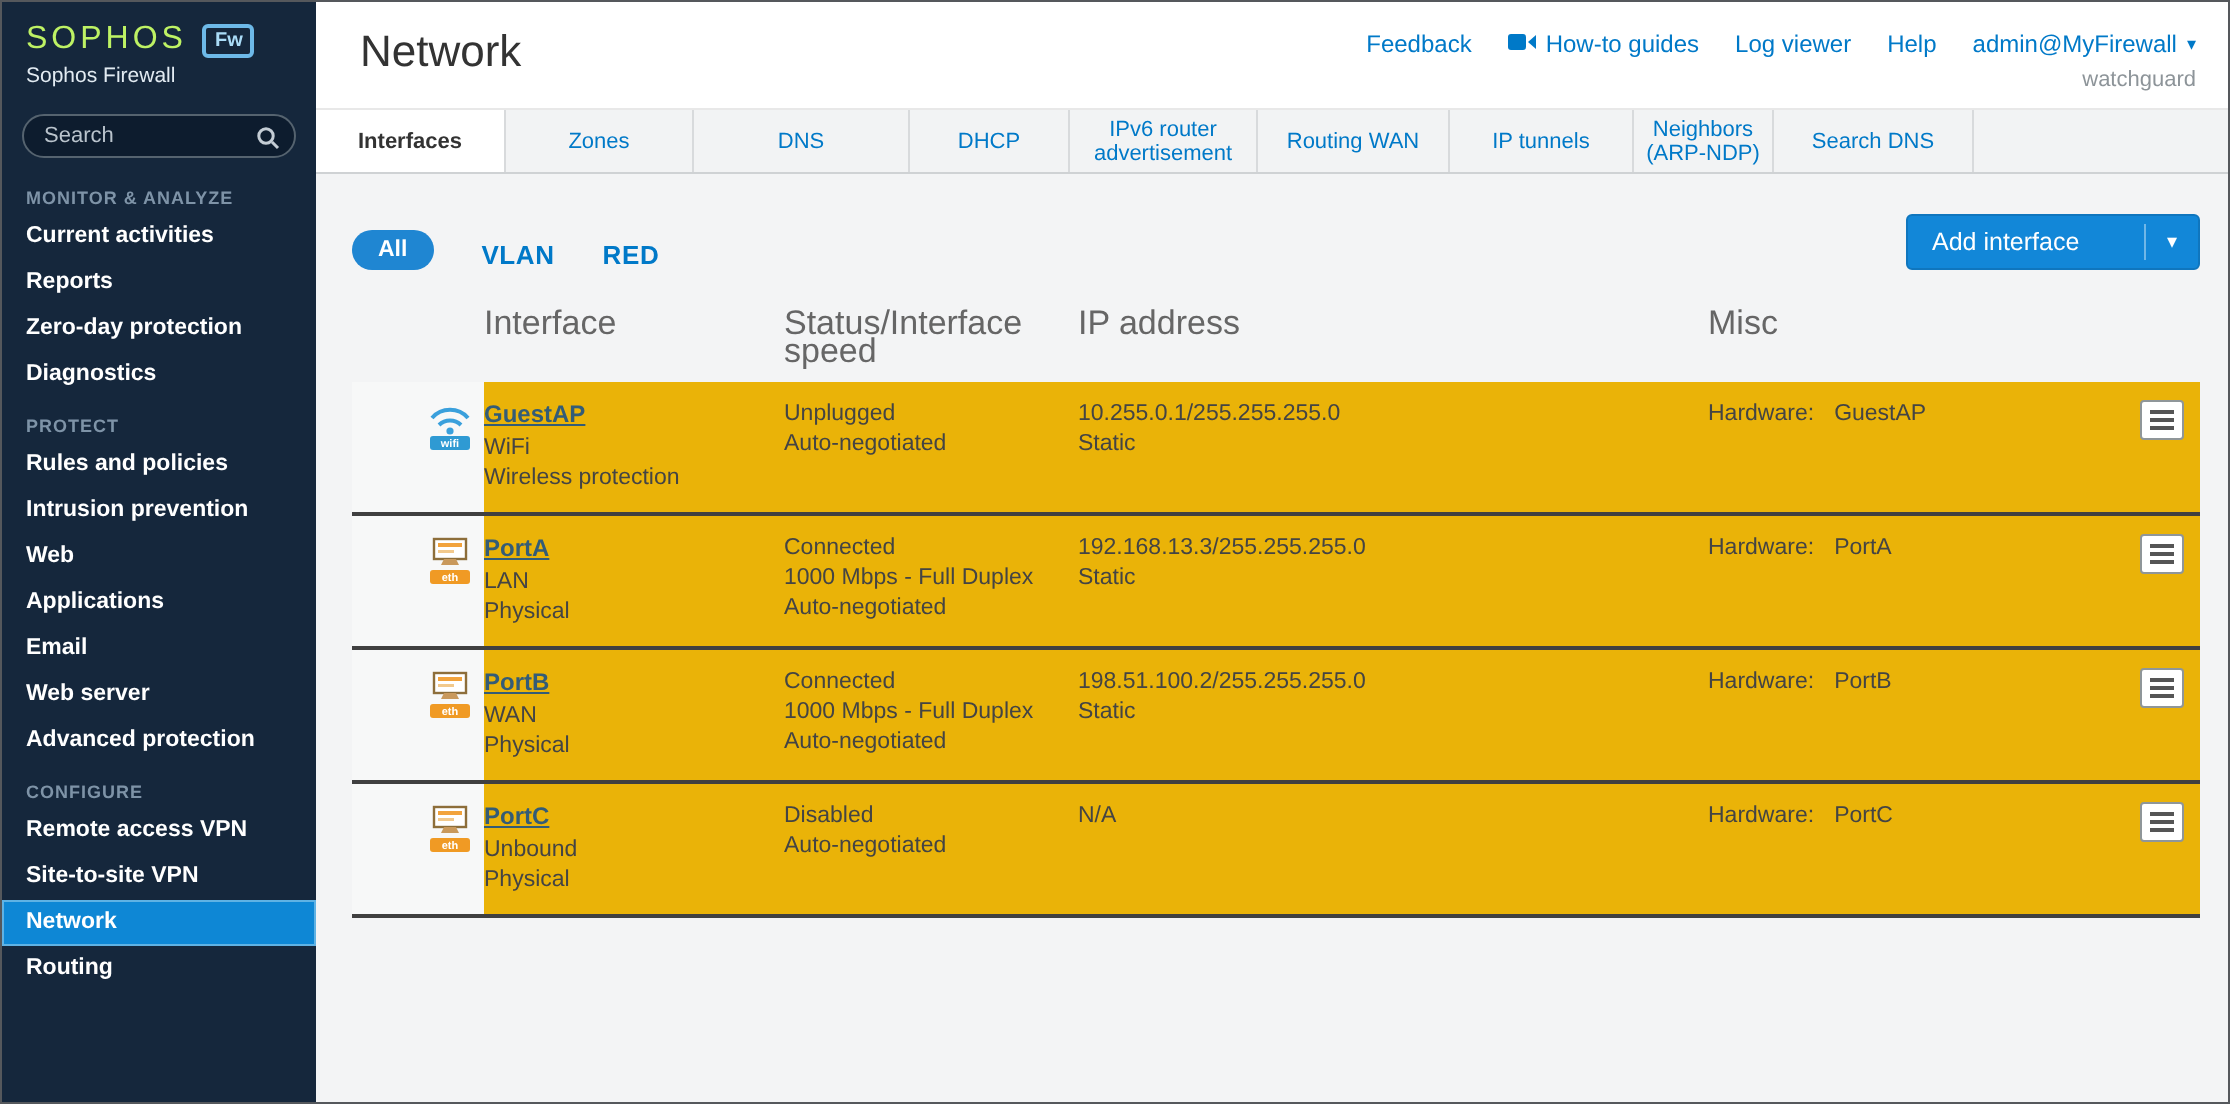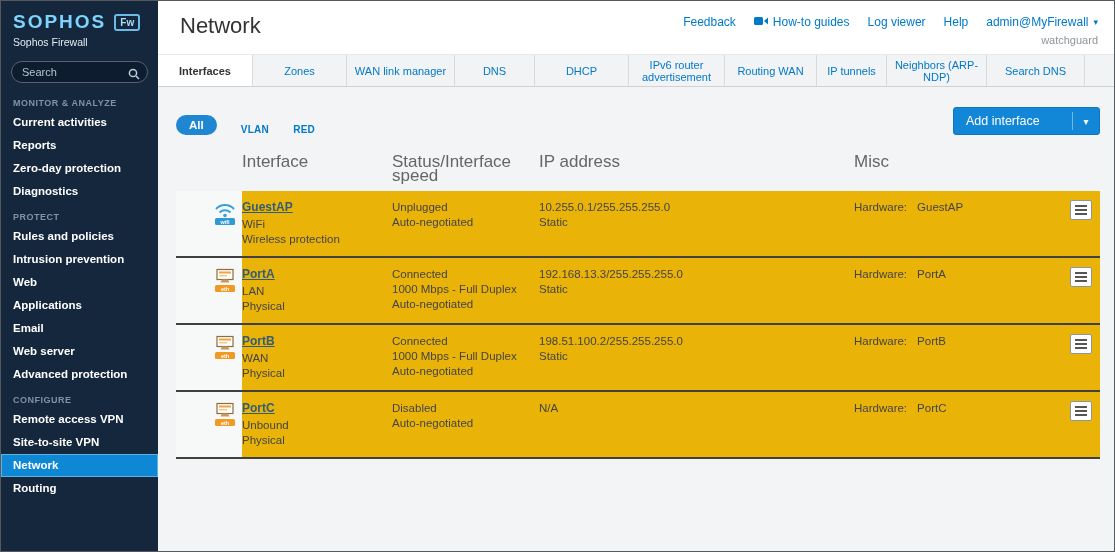--- a/index.html
+++ b/index.html
@@ -3,21 +3,21 @@
 <meta charset="utf-8">
 <style>
   * { margin:0; padding:0; box-sizing:border-box; }
   html,body { width:1115px; height:552px; font-family:"Liberation Sans", sans-serif; }
   .app { width:1115px; height:552px; display:flex; border:1px solid #55585c; overflow:hidden; background:#f3f4f5; }
 
   
   .sidebar { width:157px; flex:0 0 157px; background:#15273c; color:#fff; overflow:hidden; display:flex; flex-direction:column; }
   .logo-block { padding:10px 12px 6px; }
   .logo-row { display:flex; align-items:center; gap:8px; }
-  .logo-text { font-size:19px; font-weight:bold; letter-spacing:2px; color:#7dd3fc; }
+  .logo-text { font-size:16px; font-weight:normal; letter-spacing:2px; color:#bef264; }
   .fw-badge { border:2px solid #6db9e8; color:#aadcf7; font-size:10px; font-weight:bold; padding:1px 4px; border-radius:3px; line-height:11px; }
   .subtitle { font-size:10.5px; color:#e2ebf2; margin-top:3px; }
   .search-wrap { padding:7px 10px 6px; position:relative; }
   .search-input { width:100%; height:22px; background:#0d1c2e; border:1px solid #55636f; border-radius:12px; color:#cdd6de; font-size:11px; padding:0 26px 0 10px; outline:none; font-family:"Liberation Sans", sans-serif; }
   .search-input::placeholder { color:#b9c3cc; }
   .search-icon { position:absolute; right:18px; top:12px; }
   .nav-section-label { padding:9px 12px 3px; font-size:9px; font-weight:bold; color:#7e93a7; letter-spacing:.5px; }
   .nav-item { padding:4px 12px 5px; font-size:11.5px; font-weight:bold; color:#fff; line-height:14px; cursor:pointer; white-space:nowrap; }
   .nav-item.active { background:#0e87d5; box-shadow:inset 0 0 0 1px #5fb2e4; }
 
@@ -38,21 +38,21 @@
   .tab:nth-child(1){ width:95px; } .tab:nth-child(2){ width:94px; } .tab:nth-child(3){ width:108px; }
   .tab:nth-child(4){ width:80px; } .tab:nth-child(5){ width:94px; } .tab:nth-child(6){ width:96px; }
   .tab:nth-child(7){ width:92px; } .tab:nth-child(8){ width:70px; } .tab:nth-child(9){ width:100px; }
   .tab:nth-child(10){ width:98px; }
   .tab.active { background:#fff; color:#333; font-weight:bold; }
 
   
   .content { flex:1; padding:12px 14px 0 18px; }
   .filter-row { display:flex; align-items:flex-end; margin:8px 0 16px; }
   .pill { background:#1f86d2; color:#fff; font-weight:bold; font-size:11.5px; padding:4px 13px; border-radius:13px; cursor:pointer; }
-  .filter-link { color:#0079c8; font-weight:bold; font-size:10px; margin-left:24px; letter-spacing:.3px; cursor:pointer; }
+  .filter-link { color:#0079c8; font-weight:bold; font-size:13px; margin-left:24px; letter-spacing:.3px; cursor:pointer; }
   .add-btn { margin-left:auto; background:#1287d8; color:#fff; border:1px solid #0f76be; border-radius:3px; height:28px; width:147px; display:flex; align-items:center; font-size:12.5px; font-family:"Liberation Sans", sans-serif; cursor:pointer; padding:0; }
   .add-btn .lbl { flex:1; text-align:left; padding-left:12px; }
   .add-btn .vdiv { width:1px; height:18px; background:rgba(255,255,255,.4); }
   .add-btn .chev { width:26px; text-align:center; font-size:10px; color:#fff; }
 
   
   .trow { display:grid; grid-template-columns:66px 150px 147px 315px 200px 46px; }
   .thead { color:#666; font-size:17px; padding:4px 0 8px; }
   .thead .hc { padding-right:8px; line-height:14px; }
   .hc.status-h { max-width:100px; }
@@ -137,21 +137,20 @@
             <span class="caret">▾</span>
           </span>
         </div>
         <div class="org-name">watchguard</div>
       </div>
     </div>
 
     <div class="tabbar">
       <div class="tab active">Interfaces</div>
       <div class="tab">Zones</div>
-      <div class="tab">WAN link manager</div>
       <div class="tab">DNS</div>
       <div class="tab">DHCP</div>
       <div class="tab">IPv6 router advertisement</div>
       <div class="tab">Routing WAN</div>
       <div class="tab">IP tunnels</div>
       <div class="tab">Neighbors (ARP-NDP)</div>
       <div class="tab">Search DNS</div>
     </div>
 
     <div class="content">

